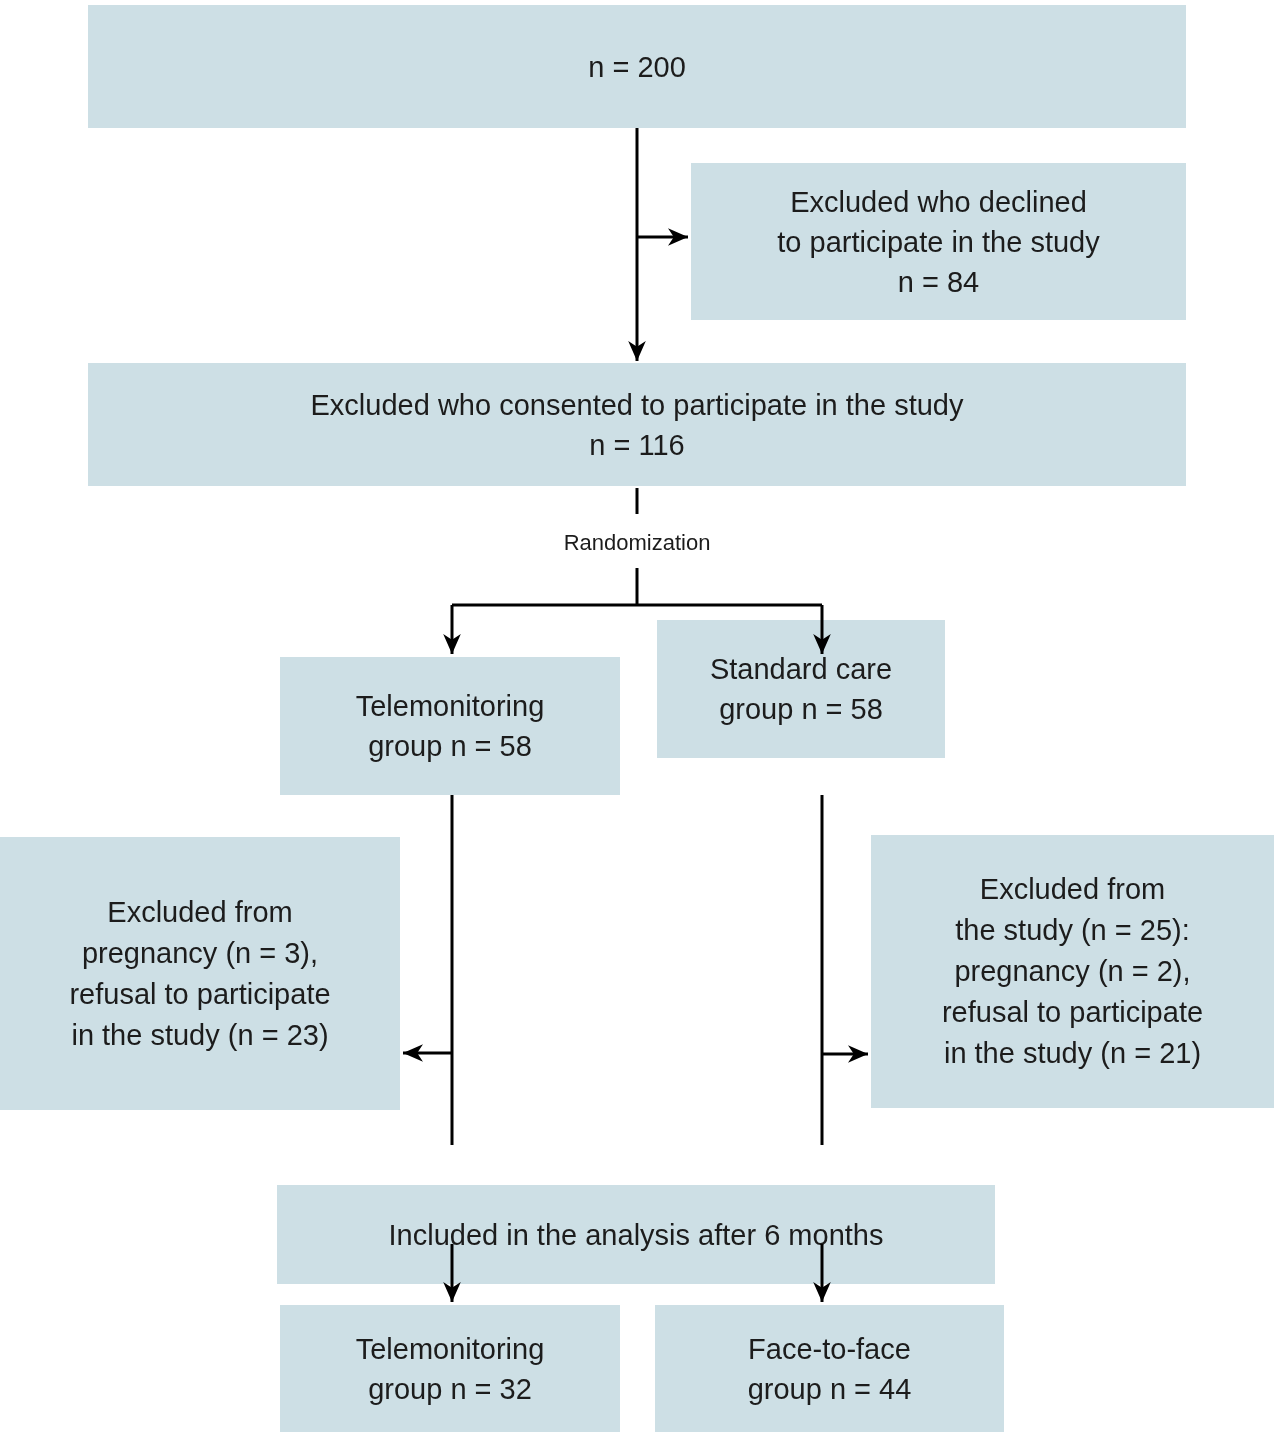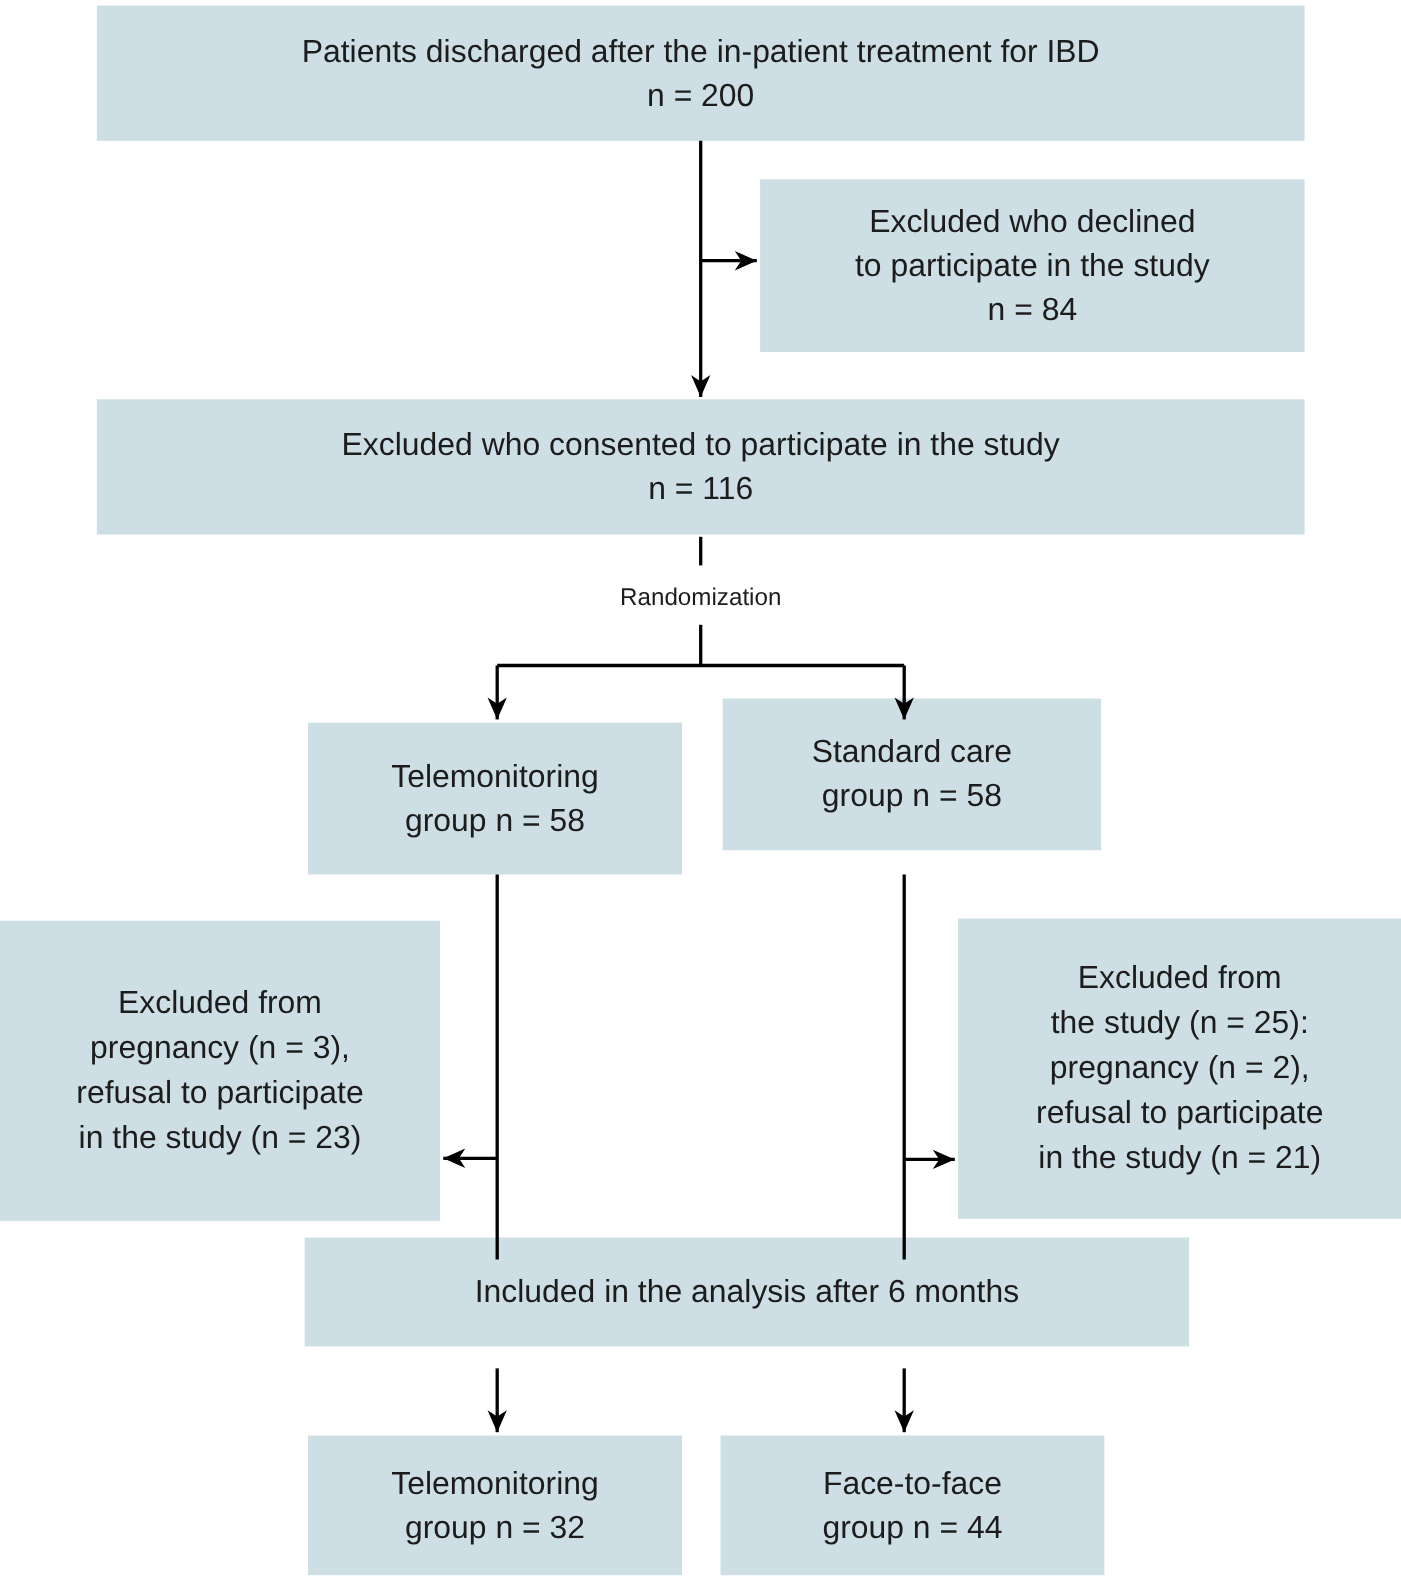--- a/index.html
+++ b/index.html
@@ -46,21 +46,20 @@
     height: 1442px;
     pointer-events: none;
   }
 </style>
 </head>
 <body>
 
 <div id="canvas">
 
   <div class="box" style="left:88px; top:5px; width:1098px; height:123px">
-    <div class="line">Patients discharged after the in-patient treatment for IBD</div>
     <div class="line">n = 200</div>
   </div>
 
   <div class="box" style="left:691px; top:163px; width:495px; height:157px">
     <div class="line">Excluded who declined</div>
     <div class="line">to participate in the study</div>
     <div class="line">n = 84</div>
   </div>
 
   <div class="box" style="left:88px; top:363px; width:1098px; height:123px">
@@ -68,41 +67,41 @@
     <div class="line">n = 116</div>
   </div>
 
   <div class="float-label" style="left:437px; top:525px; width:400px">Randomization</div>
 
   <div class="box" style="left:280px; top:657px; width:340px; height:138px">
     <div class="line">Telemonitoring</div>
     <div class="line">group n = 58</div>
   </div>
 
-  <div class="box" style="left:657px; top:635px; width:344px; height:138px">
+  <div class="box" style="left:657px; top:620px; width:288px; height:138px">
     <div class="line">Standard care</div>
     <div class="line">group n = 58</div>
   </div>
 
   <div class="box tall" style="left:0px; top:837px; width:400px; height:273px">
     <div class="line">Excluded from</div>
     <div class="line">pregnancy (n = 3),</div>
     <div class="line">refusal to participate</div>
     <div class="line">in the study (n = 23)</div>
   </div>
 
   <div class="box tall" style="left:871px; top:835px; width:403px; height:273px">
     <div class="line">Excluded from</div>
     <div class="line">the study (n = 25):</div>
     <div class="line">pregnancy (n = 2),</div>
     <div class="line">refusal to participate</div>
     <div class="line">in the study (n = 21)</div>
   </div>
 
-  <div class="box" style="left:277px; top:1125px; width:804px; height:99px">
+  <div class="box" style="left:277px; top:1185px; width:718px; height:99px">
     <div class="line">Included in the analysis after 6 months</div>
   </div>
 
   <div class="box" style="left:280px; top:1305px; width:340px; height:127px">
     <div class="line">Telemonitoring</div>
     <div class="line">group n = 32</div>
   </div>
 
   <div class="box" style="left:655px; top:1305px; width:349px; height:127px">
     <div class="line">Face-to-face</div>

